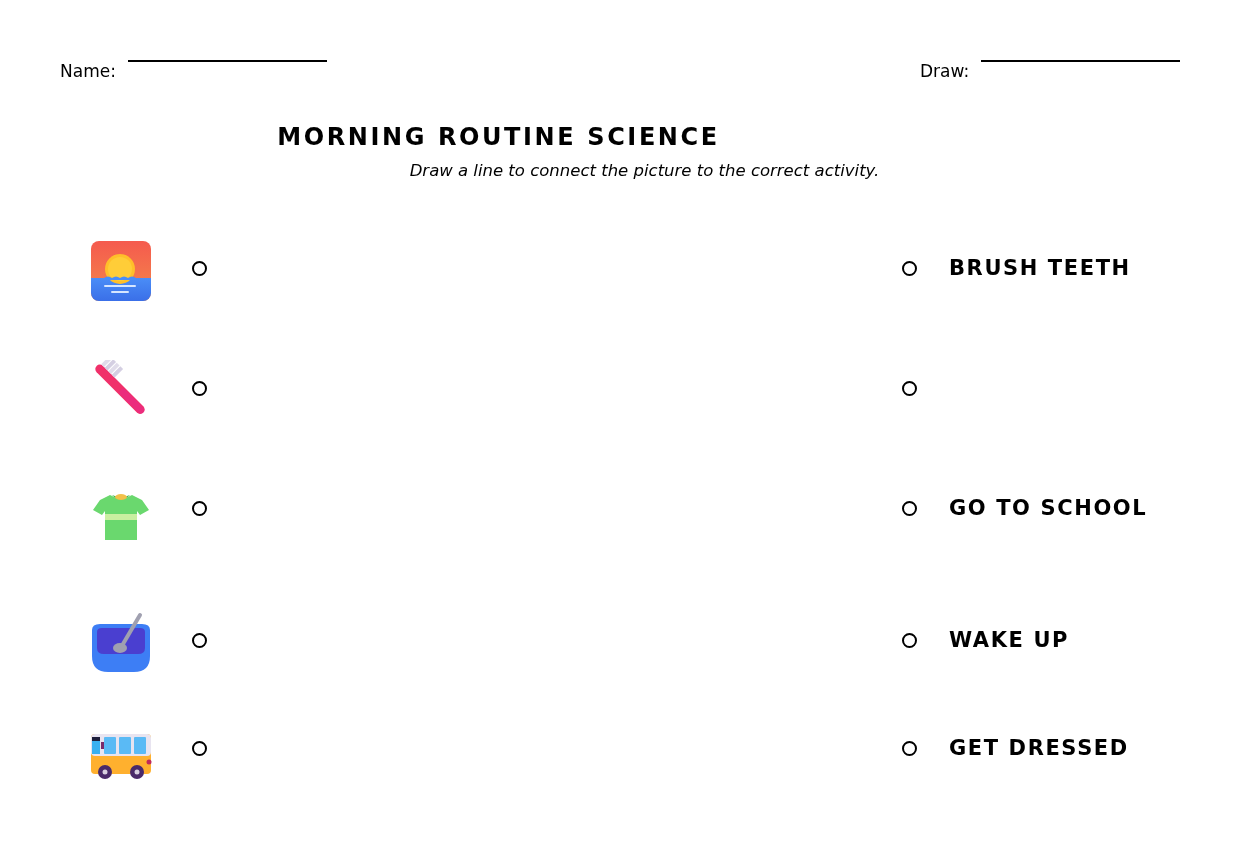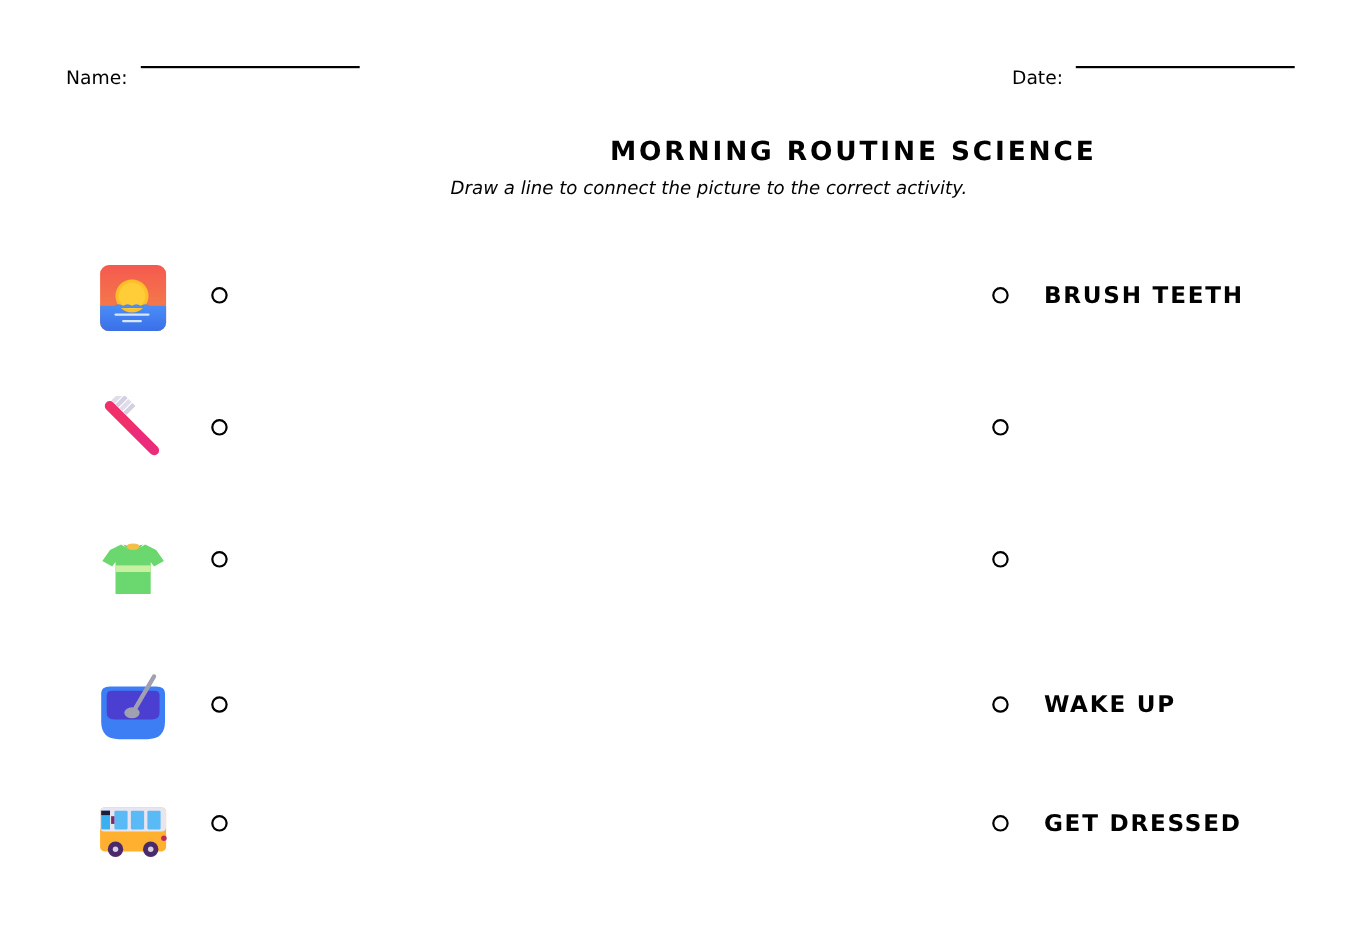--- a/index.html
+++ b/index.html
@@ -9,21 +9,21 @@
   }
   .field { position: absolute; top: 60px; display: flex; align-items: flex-start; }
   .field-label { font-size: 17px; line-height: 22px; }
   .field-line { display: inline-block; height: 0; border-bottom: 2px solid #000; margin-left: 12px; margin-bottom: 1px; }
   #name-field { left: 60px; }
   #name-field .field-line { width: 199px; }
   #date-field { left: 920px; }
   #date-field .field-line { width: 199px; }
 
   .title {
-    position: absolute; top: 122px; left: 0; width: 997px; text-align: right;
+    position: absolute; top: 122px; left: 0; width: 997px; text-align: center;
     font-size: 24px; font-weight: bold; letter-spacing: 2.6px; line-height: 30px;
   }
   .subtitle {
     position: absolute; top: 160px; left: 0; width: 1241px; text-align: center;
     font-size: 16.5px; font-style: italic; line-height: 22px; margin-left: 24px;
   }
 
   .row { position: absolute; left: 0; width: 985px; height: 70px; }
   .pic { position: absolute; left: 90px; top: 0; width: 62px; height: 62px; }
   .dot {
@@ -39,21 +39,21 @@
 </style>
 </head>
 <body>
 
 <div id="name-field" class="field">
   <span class="field-label">Name:</span>
   <span class="field-line"></span>
 </div>
 
 <div id="date-field" class="field">
-  <span class="field-label">Date:</span>
+  <span class="field-label">Draw:</span>
   <span class="field-line"></span>
 </div>
 
 <div class="title">MORNING ROUTINE SCIENCE</div>
 <div class="subtitle">Draw a line to connect the picture to the correct activity.</div>
 
 <div class="row" style="top:240px;">
   <svg class="pic" viewBox="0 0 62 62">
     <defs>
       <linearGradient id="sky" x1="0" y1="0" x2="0" y2="1">
@@ -95,20 +95,21 @@
 
 <div class="row" style="top:480px;">
   <svg class="pic" viewBox="0 0 62 62">
     <path d="M20 15 L10 20 L3 30 L12 35 L15 31 L15 60 L47 60 L47 31 L50 35 L59 30 L52 20 L42 15 Q31 22 20 15 Z" fill="#6ad86e"></path>
     <path d="M22 15 Q31 24 40 15 Q31 19 22 15 Z" fill="#3fb34a"></path>
     <ellipse cx="31" cy="17" rx="6" ry="3" fill="#f2c04a"></ellipse>
     <rect x="15" y="34" width="32" height="6" fill="#c9efa0"></rect>
   </svg>
   <span class="dot left"></span>
   <span class="dot right"></span>
+  <span class="activity">GO TO SCHOOL</span>
 </div>
 
 <div class="row" style="top:612px;">
   <svg class="pic" viewBox="0 0 62 62">
     <path d="M2 18 Q2 12 10 12 L52 12 Q60 12 60 18 L60 44 Q60 60 44 60 L18 60 Q2 60 2 44 Z" fill="#3d7ef5"></path>
     <path d="M7 20 Q7 16 12 16 L50 16 Q55 16 55 20 L55 36 Q55 42 48 42 L14 42 Q7 42 7 36 Z" fill="#4a3fd0"></path>
     <line x1="50" y1="3" x2="33" y2="32" stroke="#a0a0b0" stroke-width="4" stroke-linecap="round"></line>
     <ellipse cx="30" cy="36" rx="7" ry="5" fill="#a0a0b0"></ellipse>
   </svg>
   <span class="dot left"></span>

